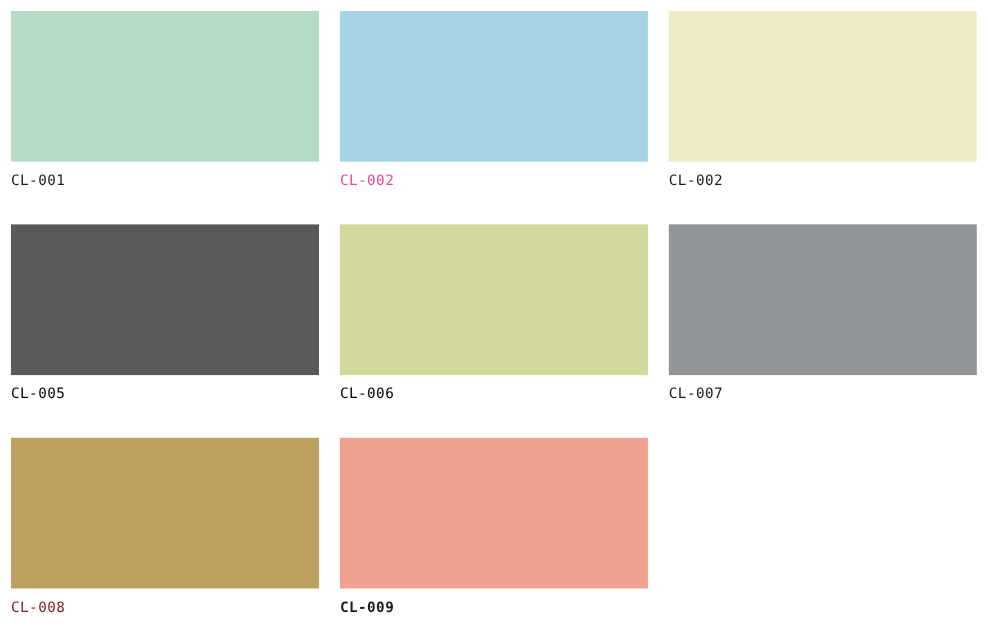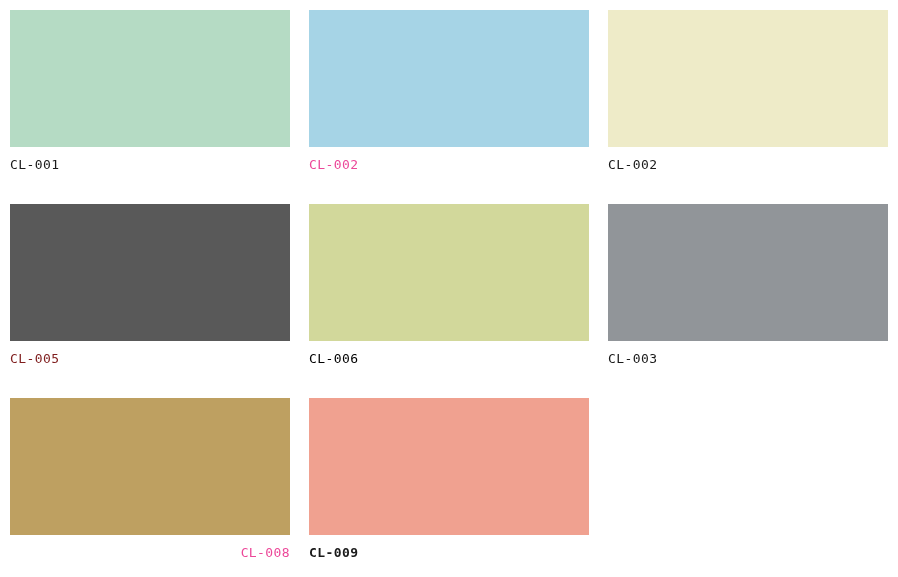--- a/index.html
+++ b/index.html
@@ -68,36 +68,36 @@
   </div>
 
   <div class="swatch-cell">
     <div class="swatch-chip" style="background-color: rgb(238, 235, 200);"></div>
     <div class="swatch-label" style="color: rgb(26, 26, 26);">CL-002</div>
   </div>
 
 
   <div class="swatch-cell">
     <div class="swatch-chip" style="background-color: rgb(89, 89, 89);"></div>
-    <div class="swatch-label" style="color: #7f1d1d;">CL-005</div>
+    <div class="swatch-label" style="color: #000000;">CL-005</div>
   </div>
 
   <div class="swatch-cell">
     <div class="swatch-chip" style="background-color: rgb(210, 216, 155);"></div>
     <div class="swatch-label" style="color: #000000;">CL-006</div>
   </div>
 
   <div class="swatch-cell">
     <div class="swatch-chip" style="background-color: rgb(145, 149, 153);"></div>
-    <div class="swatch-label" style="color: rgb(26, 26, 26);">CL-003</div>
+    <div class="swatch-label" style="color: rgb(26, 26, 26);">CL-007</div>
   </div>
 
   <div class="swatch-cell">
     <div class="swatch-chip" style="background-color: rgb(190, 160, 97);"></div>
-    <div class="swatch-label" style="color: #ec4899; text-align: right;">CL-008</div>
+    <div class="swatch-label" style="color: #7f1d1d;">CL-008</div>
   </div>
 
   <div class="swatch-cell">
     <div class="swatch-chip" style="background-color: rgb(240, 161, 144);"></div>
     <div class="swatch-label" style="color: rgb(26, 26, 26); font-weight: bold;">CL-009</div>
   </div>
 
 </div>
 
 </body></html>

